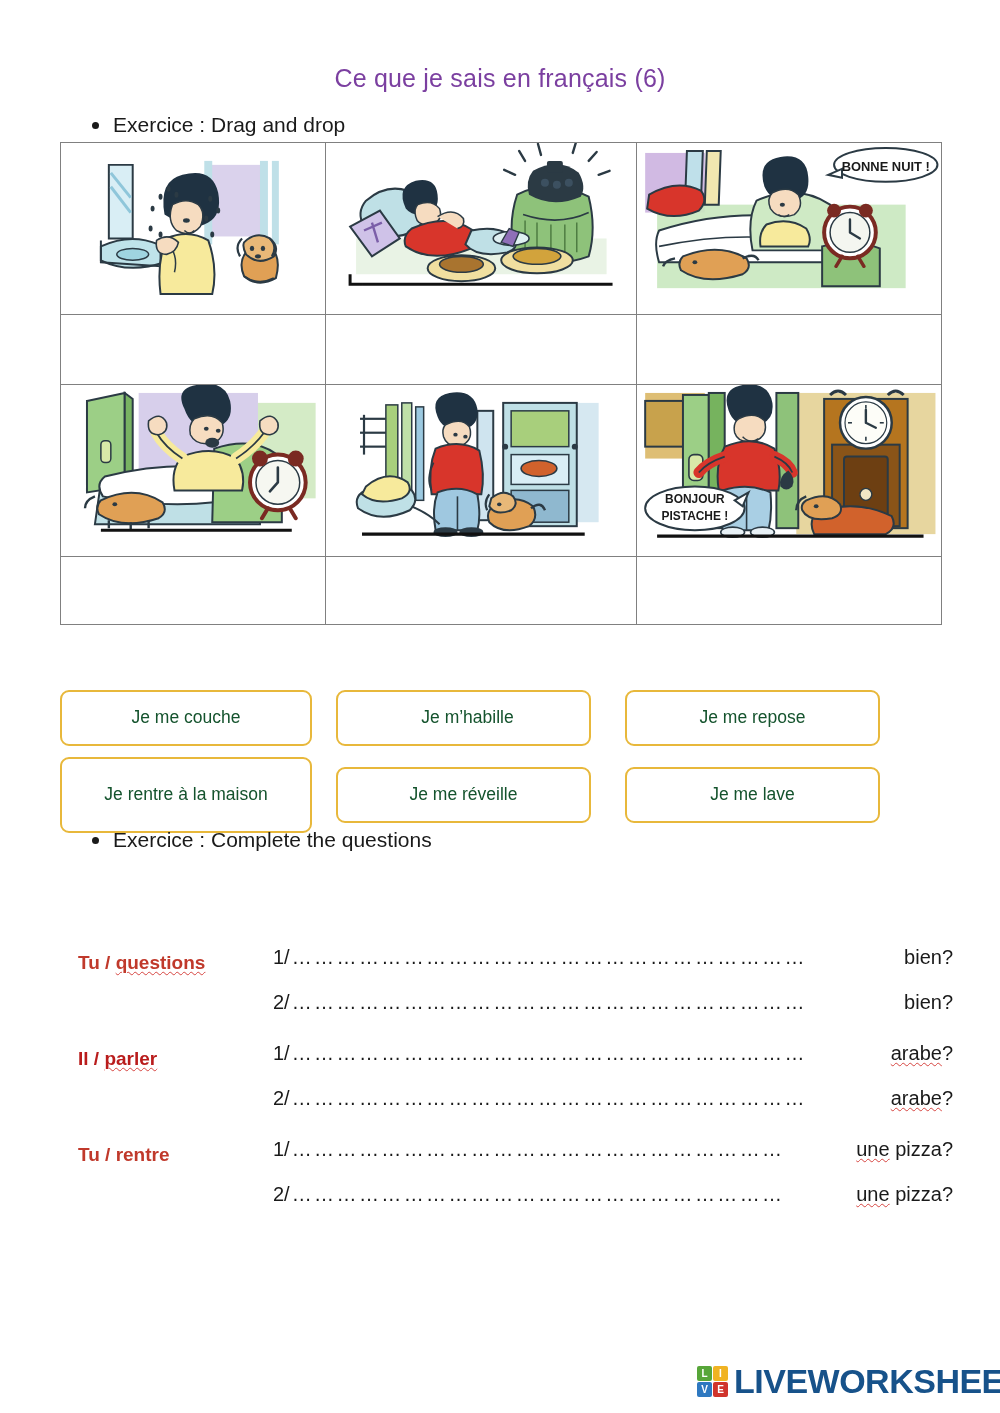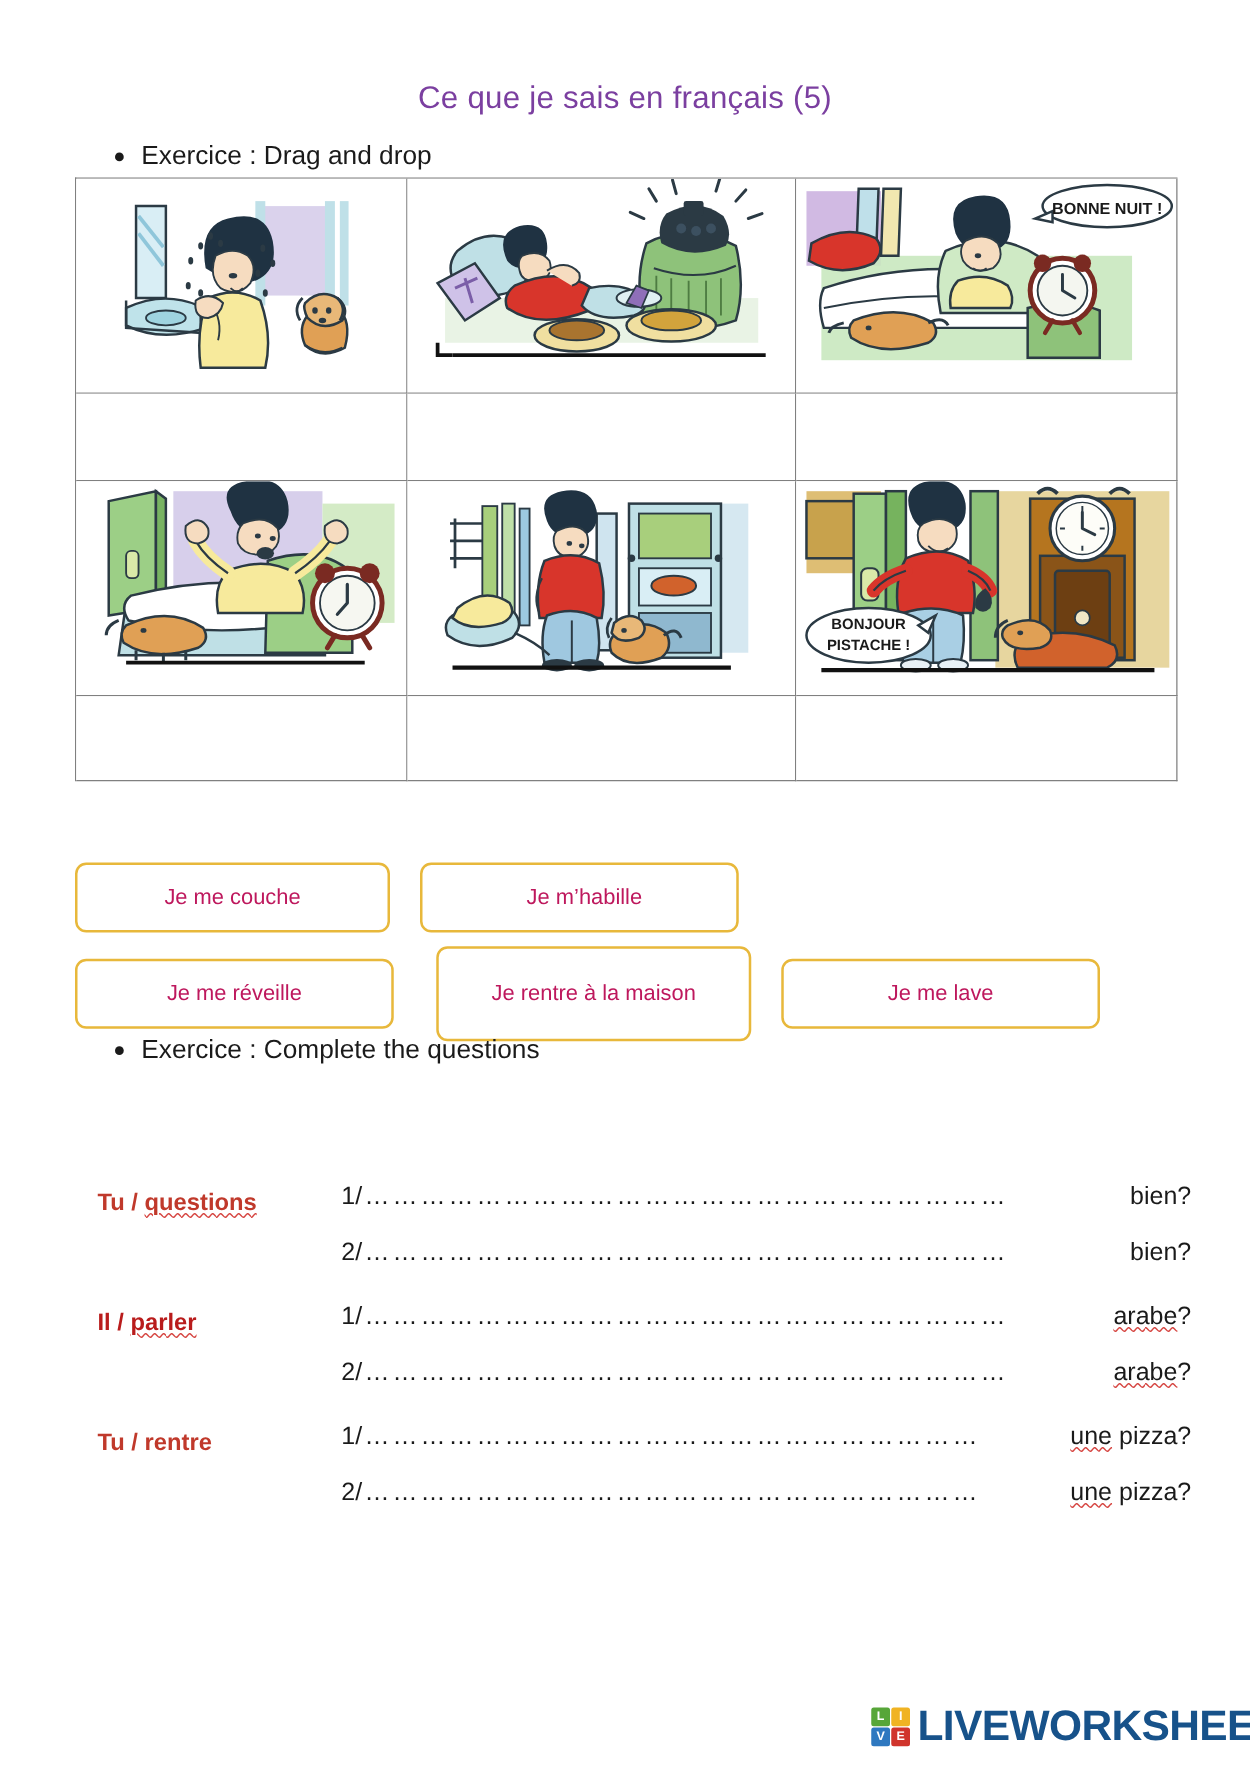--- a/index.html
+++ b/index.html
@@ -96,21 +96,21 @@
   .chip-row.r1 { margin-bottom: 11px; }
   .chip {
     background: #ffffff;
     border: 2px solid #E8B83B;
     border-radius: 9px;
     display: flex;
     align-items: center;
     justify-content: center;
     text-align: center;
     font-size: 17.5px;
-    color: #be185d;
+    color: #14532d;
     box-sizing: border-box;
     line-height: 1.35;
     padding: 0 8px;
   }
   .chip.w0 { width: 252px; margin-right: 24px; }
   .chip.w1 { width: 255px; margin-right: 34px; }
   .chip.w2 { width: 255px; }
   .chip.h1 { height: 56px; }
   .chip.tall { height: 76px; }
   .chip.shortpos { margin-top: 10px; height: 56px; }
@@ -193,21 +193,21 @@
   .lw-wordmark {
     font-size: 34px;
     font-weight: bold;
     letter-spacing: -0.5px;
     color: #17528A;
   }
 </style>
 </head>
 <body>
 
-<div class="page-title" style="color: rgb(123, 63, 160);">Ce que je sais en français (5)</div>
+<div class="page-title" style="color: rgb(123, 63, 160);">Ce que je sais en français (6)</div>
 
 <div class="ex-heading" id="ex1-heading">
   <span class="bullet"></span>
   <span>Exercice : Drag and drop</span>
 </div>
 
 <div class="grid">
 
   <div class="grid-row row-pics">
 
@@ -525,24 +525,25 @@
     <div class="grid-cell c0"></div>
     <div class="grid-cell c1"></div>
     <div class="grid-cell c2"></div>
   </div>
 </div>
 
 <div class="chips">
   <div class="chip-row r1">
     <div class="chip w0 h1" style="border-color: rgb(232, 184, 59);">Je me couche</div>
     <div class="chip w1 h1" style="border-color: rgb(232, 184, 59); padding-left: 16px;">Je m’habille</div>
+    <div class="chip w2 h1" style="border-color: rgb(232, 184, 59);">Je me repose</div>
   </div>
   <div class="chip-row r2">
+    <div class="chip w0 tall" style="border-color: rgb(232, 184, 59);">Je rentre à la maison</div>
     <div class="chip w1 shortpos" style="border-color: rgb(232, 184, 59);">Je me réveille</div>
-    <div class="chip w0 tall" style="border-color: rgb(232, 184, 59);">Je rentre à la maison</div>
     <div class="chip w2 shortpos" style="border-color: rgb(232, 184, 59);">Je me lave</div>
   </div>
 </div>
 
 <div class="ex-heading" id="ex2-heading">
   <span class="bullet"></span>
   <span>Exercice : Complete the questions</span>
 </div>
 
 <div class="questions">

